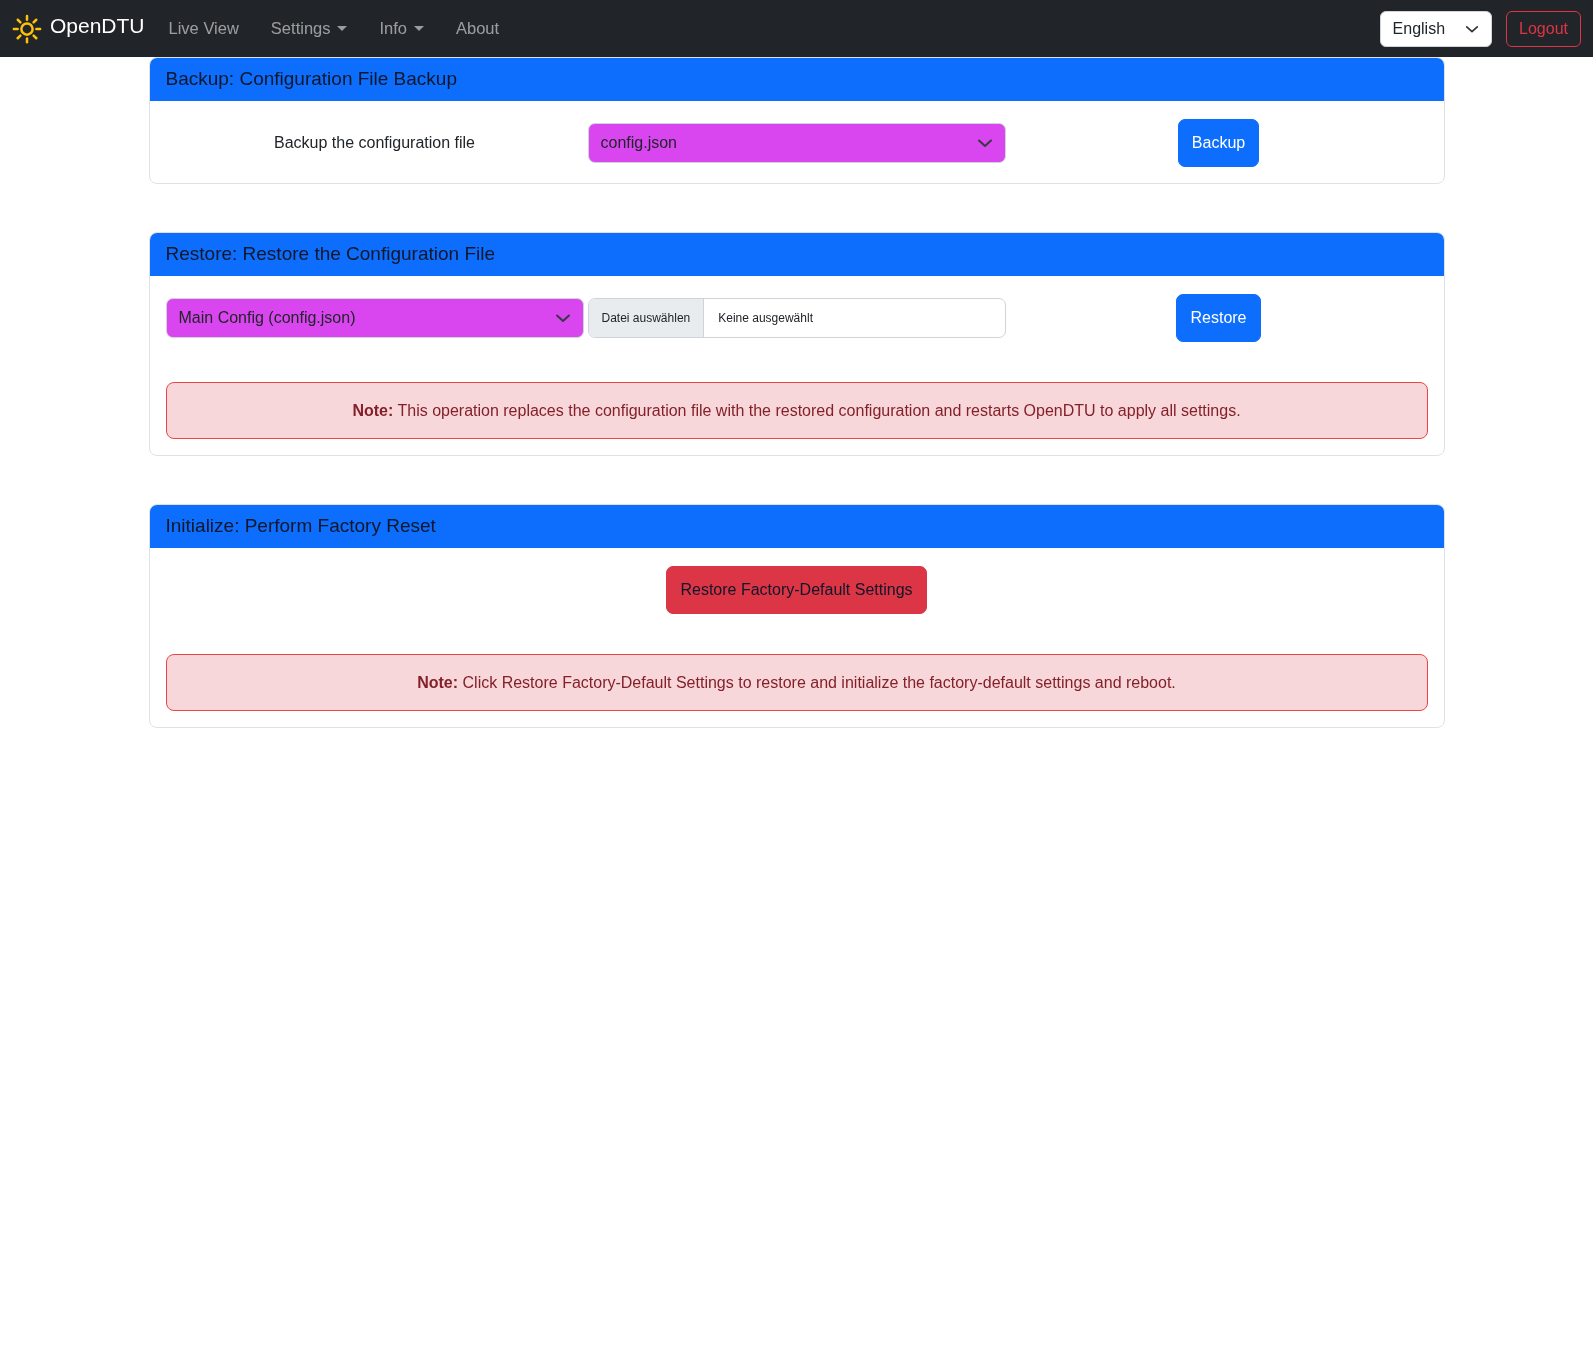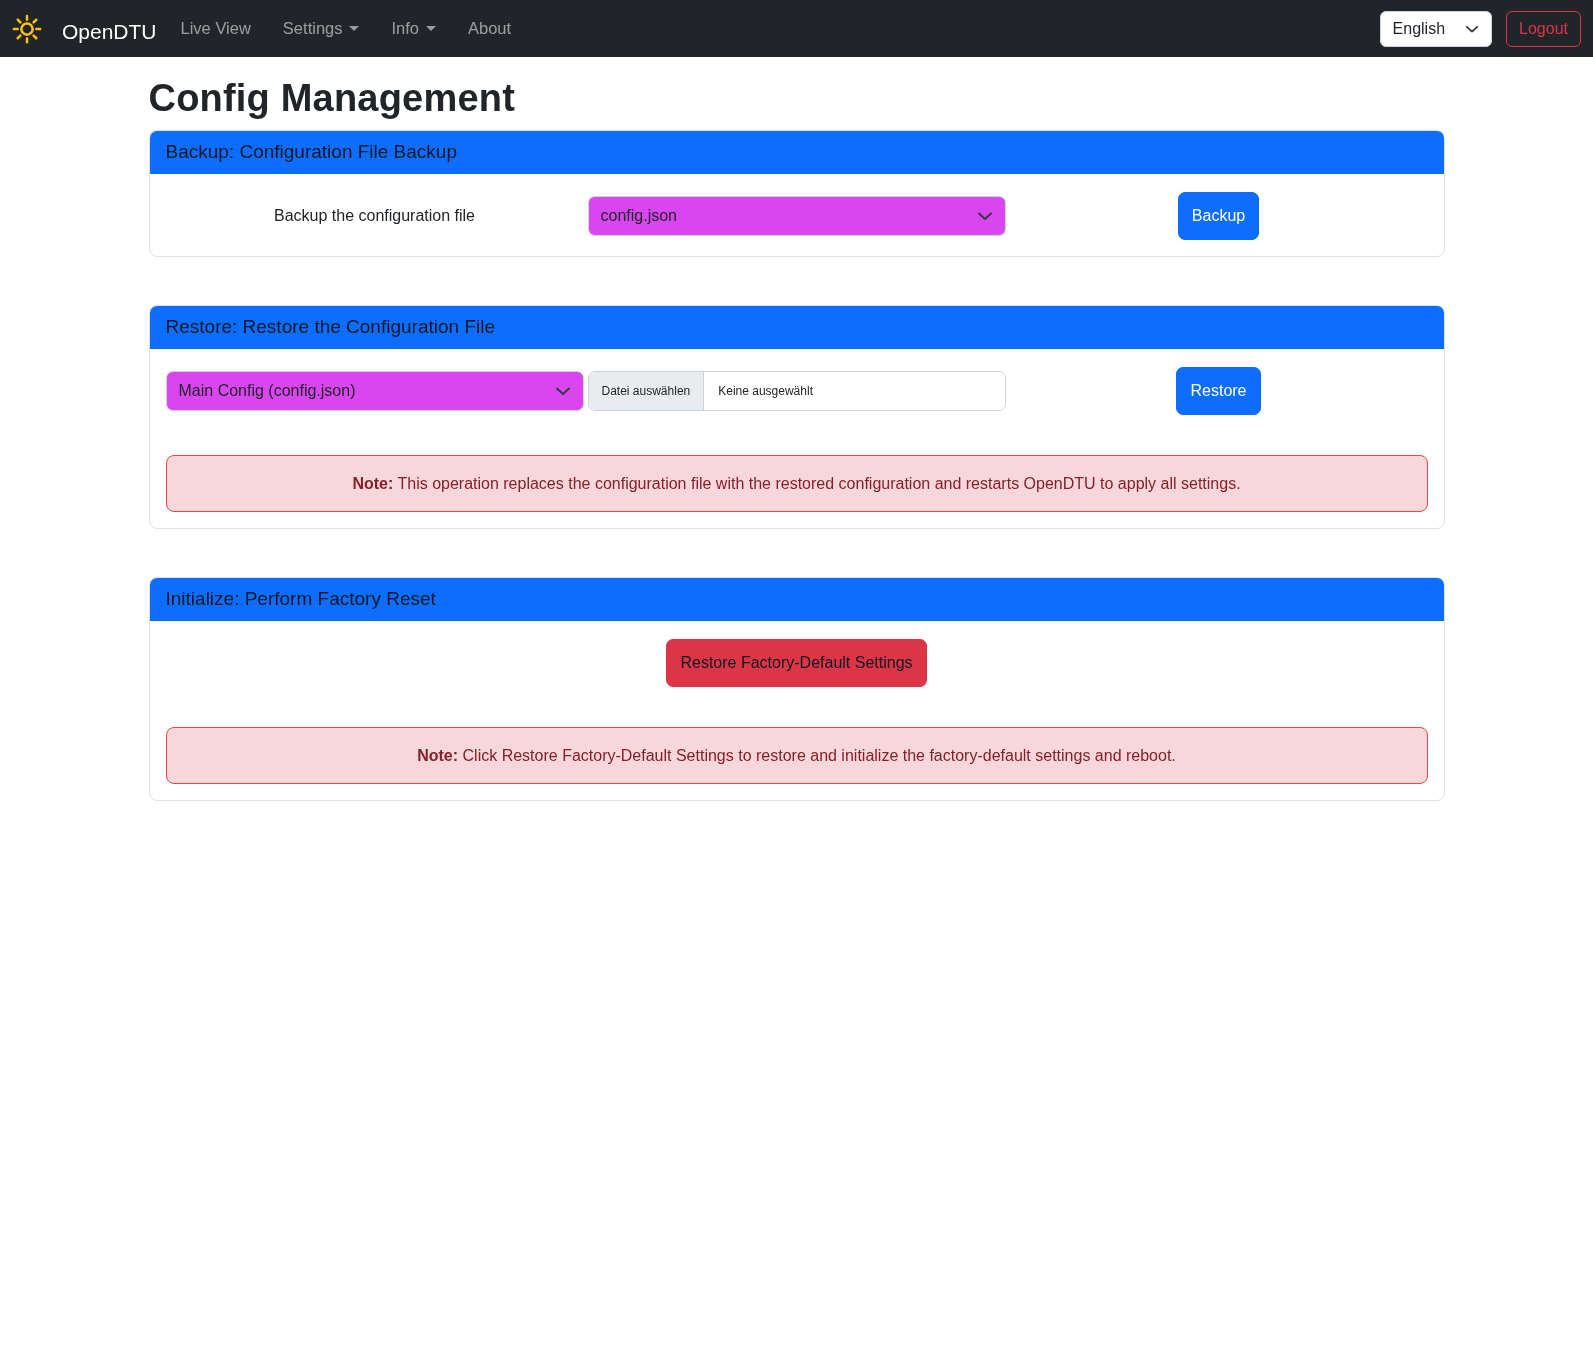--- a/index.html
+++ b/index.html
@@ -17,21 +17,21 @@
   .navbar {
     background: #212529;
     height: 57px;
     display: flex;
     align-items: center;
     justify-content: space-between;
     padding: 0 12px;
   }
   .nav-left { display: flex; align-items: center; }
   .brand {
-    display: flex; align-items: flex-end; gap: 20px;
+    display: flex; align-items: flex-start; gap: 8px;
     color: #ffffff; font-size: 21px; text-decoration: none;
     margin-right: 24px; cursor: pointer;
   }
   .nav-items { display: flex; align-items: center; }
   .nav-link {
     color: rgba(255,255,255,0.55);
     text-decoration: none;
     padding: 8px 0;
     margin-right: 32px;
     font-size: 16.5px;
@@ -173,21 +173,20 @@
         <svg width="14" height="14" viewBox="0 0 16 16" fill="none" stroke="#343a40" stroke-width="2" stroke-linecap="round" stroke-linejoin="round">
             <path d="M2 5.5 L8 11 L14 5.5"></path>
           </svg>
       </span>
     </div>
     <button class="btn-outline-danger">Logout</button>
   </div>
 </nav>
 
 <main class="container">
-  <h1 class="page-title">Config Management</h1>
 
   <section class="card">
     <div class="card-header">Backup: Configuration File Backup</div>
     <div class="card-body">
       <div class="form-row">
         <div class="col label-col">
           <label>Backup the configuration file</label>
         </div>
         <div class="col">
           <div class="form-select">

